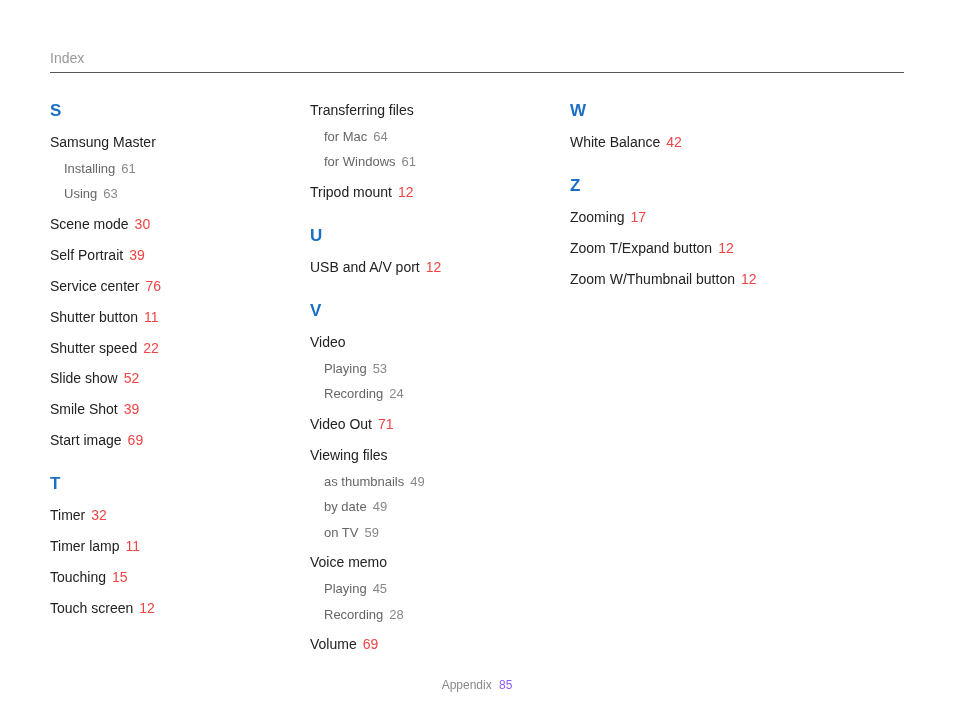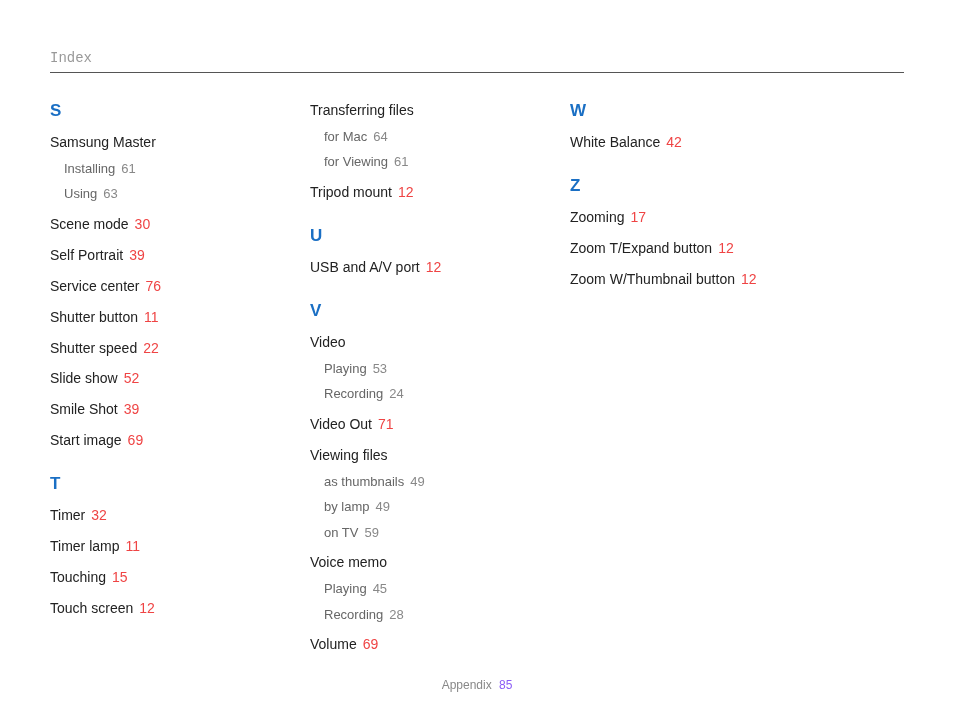--- a/index.html
+++ b/index.html
@@ -10,21 +10,20 @@
       height: 720px;
       padding: 50px 50px 20px 50px;
       position: relative;
       color: #333;
     }
     .header-title {
       color: #999;
       font-size: 14px;
       font-weight: 400;
       margin-bottom: 6px;
-      font-family: Liberation Mono, monospace;
     }
     .rule {
       border: none;
       border-top: 1px solid #555;
       margin-bottom: 28px;
     }
     .columns {
       display: flex;
       gap: 60px;
     }
@@ -85,28 +84,28 @@
       <div class="entry"><span class="term">Slide show</span><span class="pg">52</span></div>
       <div class="entry"><span class="term">Smile Shot</span><span class="pg">39</span></div>
       <div class="entry"><span class="term">Start image</span><span class="pg">69</span></div>
       <div class="letter">T</div>
       <div class="entry"><span class="term">Timer</span><span class="pg">32</span></div>
       <div class="entry"><span class="term">Timer lamp</span><span class="pg">11</span></div>
       <div class="entry"><span class="term">Touching</span><span class="pg">15</span></div>
       <div class="entry"><span class="term">Touch screen</span><span class="pg">12</span></div>
     </div>
     <div class="col">
-      <div class="entry"><span class="term">Transferring files</span><div class="sub"><span>for Mac</span><span class="pg">64</span></div><div class="sub"><span>for Viewing</span><span class="pg">61</span></div></div>
+      <div class="entry"><span class="term">Transferring files</span><div class="sub"><span>for Mac</span><span class="pg">64</span></div><div class="sub"><span>for Windows</span><span class="pg">61</span></div></div>
       <div class="entry"><span class="term">Tripod mount</span><span class="pg">12</span></div>
       <div class="letter">U</div>
       <div class="entry"><span class="term">USB and A/V port</span><span class="pg">12</span></div>
       <div class="letter">V</div>
       <div class="entry"><span class="term">Video</span><div class="sub"><span>Playing</span><span class="pg">53</span></div><div class="sub"><span>Recording</span><span class="pg">24</span></div></div>
       <div class="entry"><span class="term">Video Out</span><span class="pg">71</span></div>
-      <div class="entry"><span class="term">Viewing files</span><div class="sub"><span>as thumbnails</span><span class="pg">49</span></div><div class="sub"><span>by lamp</span><span class="pg">49</span></div><div class="sub"><span>on TV</span><span class="pg">59</span></div></div>
+      <div class="entry"><span class="term">Viewing files</span><div class="sub"><span>as thumbnails</span><span class="pg">49</span></div><div class="sub"><span>by date</span><span class="pg">49</span></div><div class="sub"><span>on TV</span><span class="pg">59</span></div></div>
       <div class="entry"><span class="term">Voice memo</span><div class="sub"><span>Playing</span><span class="pg">45</span></div><div class="sub"><span>Recording</span><span class="pg">28</span></div></div>
       <div class="entry"><span class="term">Volume</span><span class="pg">69</span></div>
     </div>
     <div class="col">
       <div class="letter">W</div>
       <div class="entry"><span class="term">White Balance</span><span class="pg">42</span></div>
       <div class="letter">Z</div>
       <div class="entry"><span class="term">Zooming</span><span class="pg">17</span></div>
       <div class="entry"><span class="term">Zoom T/Expand button</span><span class="pg">12</span></div>
       <div class="entry"><span class="term">Zoom W/Thumbnail button</span><span class="pg">12</span></div>

